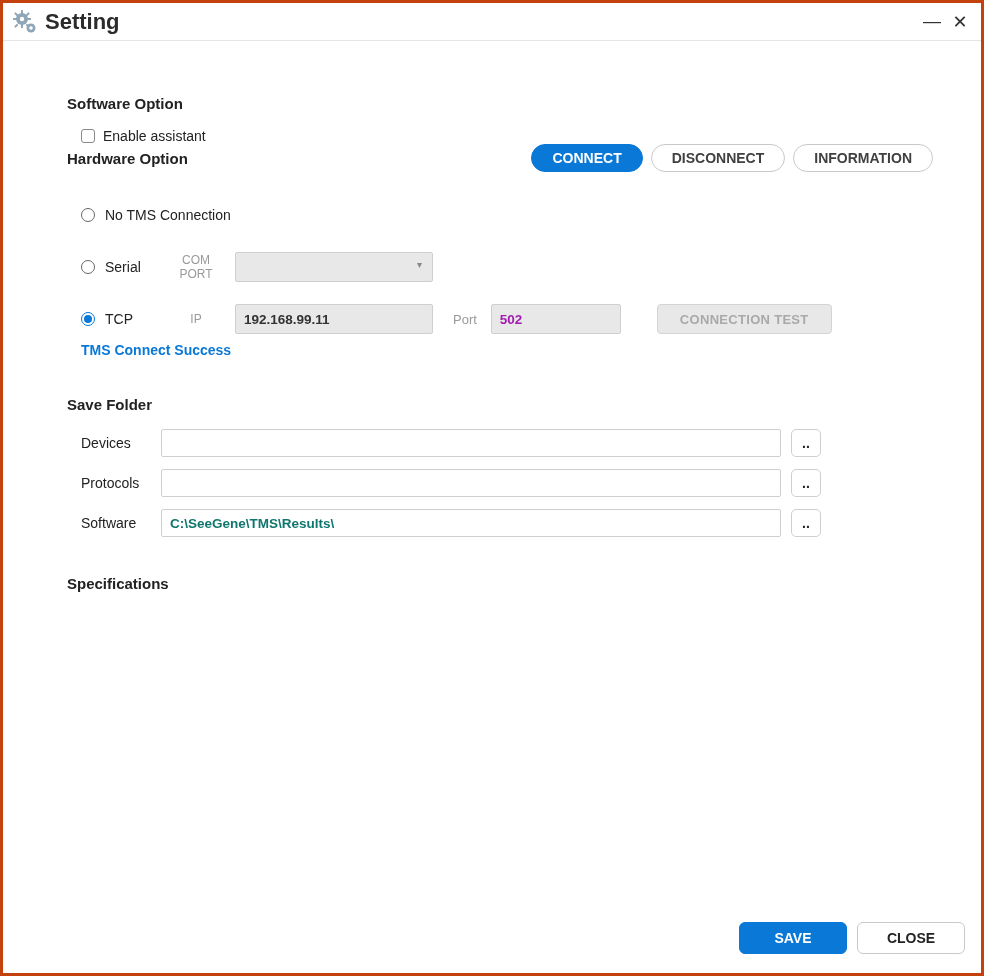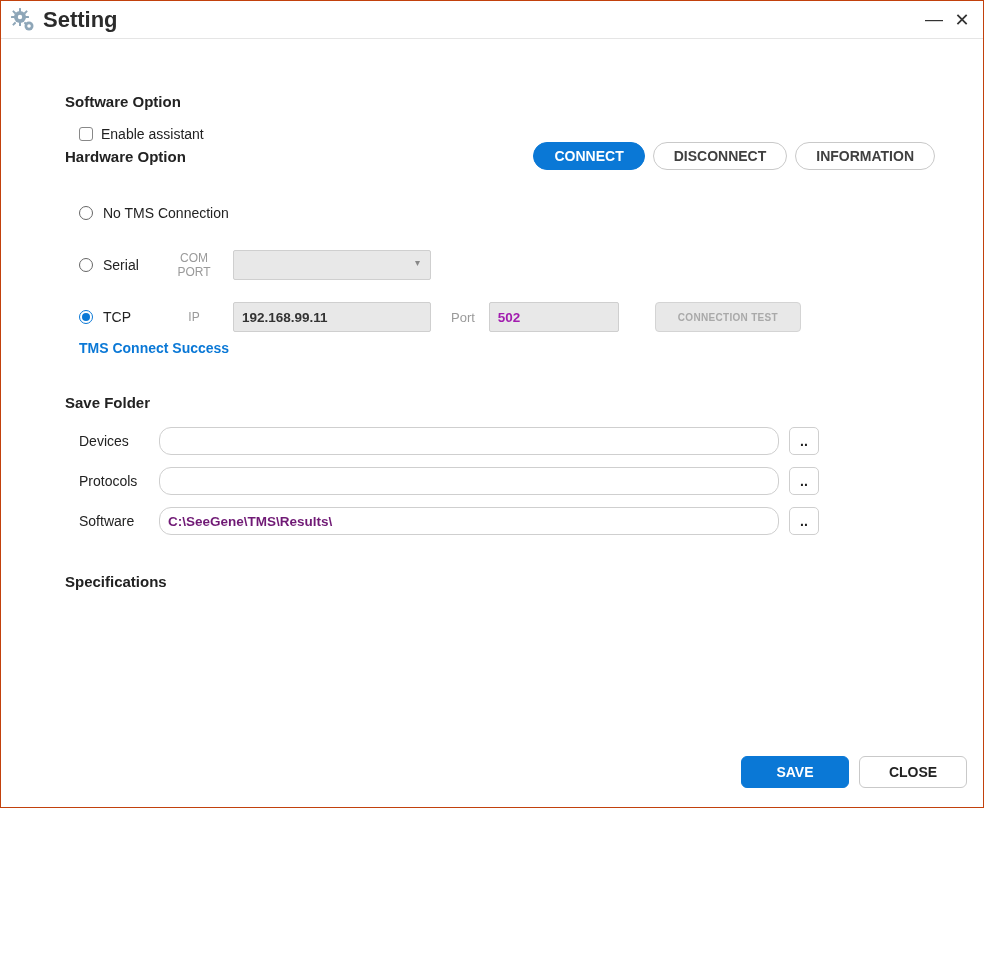--- a/index.html
+++ b/index.html
@@ -8,22 +8,22 @@
     font-family: Arial, Helvetica, sans-serif;
     font-size: 14px;
     background: #fff;
     color: #222;
     width: 984px;
     height: 976px;
     position: relative;
   }
   .window {
     width: 984px;
-    height: 808px;
-    border: 1px solid #c2410c;
+    height: 976px;
+    border: 3px solid #c2410c;
     display: flex;
     flex-direction: column;
     background: #fff;
   }
   .titlebar {
     height: 38px;
     border-bottom: 1px solid #e5e5e5;
     display: flex;
     align-items: center;
     padding: 0 8px;
@@ -134,48 +134,48 @@
   .ip-box { width: 198px; font-weight: bold; color: #333; }
   .port-box { width: 130px; font-weight: bold; color: #a21caf; }
   .conn-test {
     margin-left: 36px;
     height: 30px;
     border: 1px solid #d4d4d4;
     border-radius: 4px;
     background: #e8e8e8;
     color: #a9a9a9;
     font-weight: bold;
-    font-size: 10px;
+    font-size: 13px;
     letter-spacing: 0.3px;
     padding: 0 22px;
     display: inline-flex; align-items: center; justify-content: center;
   }
   .status-msg {
     margin-top: 6px;
     color: #0a78d6;
     font-weight: bold;
     font-size: 14px;
   }
   
   .save-folder { margin-top: 38px; }
   .sf-row {
     display: flex; align-items: center; margin-bottom: 12px;
   }
   .sf-label { width: 80px; font-size: 14px; }
   .sf-input {
     flex: 0 0 620px;
     height: 28px;
     border: 1px solid #cfcfcf;
-    border-radius: 12px;
+    border-radius: 2px;
     background: #fff;
     padding: 0 8px;
     font-size: 13.5px;
     display: flex; align-items: center;
     font-weight: bold;
-    color: #701a75;
+    color: #0f766e;
   }
   .browse-btn {
     width: 30px; height: 28px;
     border: 1px solid #cfcfcf;
     border-radius: 5px;
     margin-left: 10px;
     display: inline-flex; align-items: center; justify-content: center;
     font-weight: bold;
     font-size: 14px;
     cursor: pointer;

